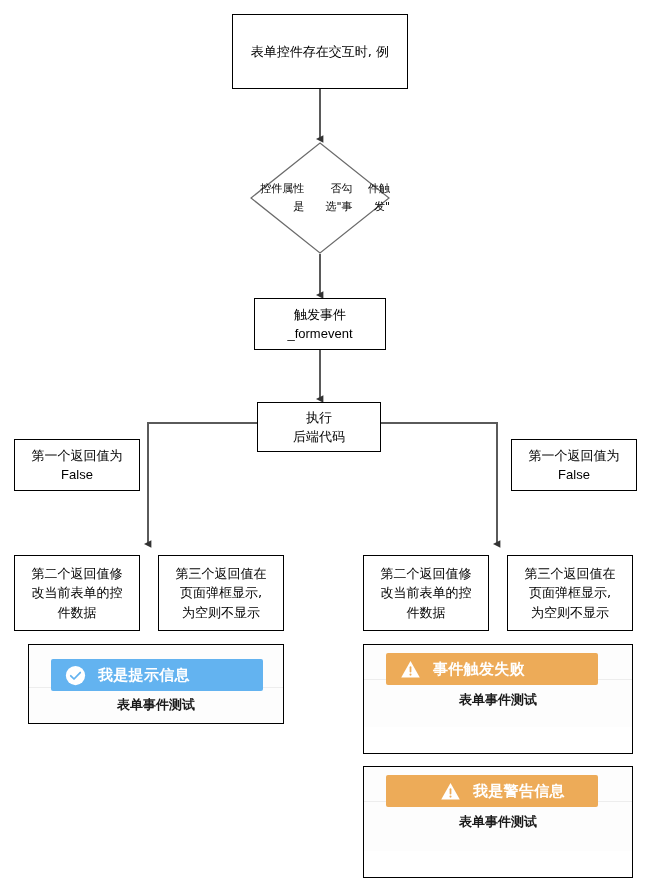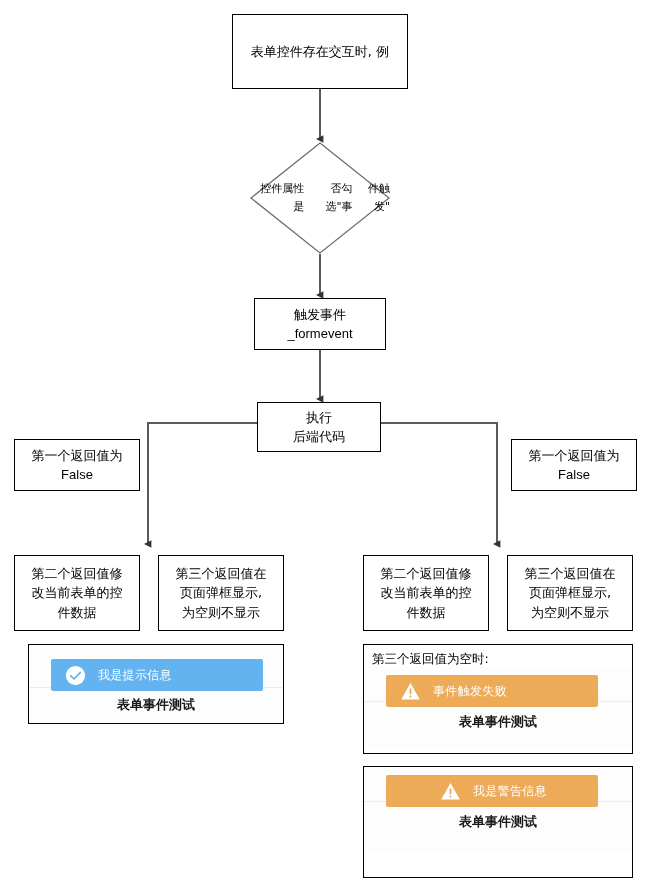--- a/index.html
+++ b/index.html
@@ -99,23 +99,23 @@
   .toast.warn { background: #edab58; }
   .toast-icon {
     flex: 0 0 auto;
     margin-left: 14px;
     margin-right: 12px;
     display: flex;
     align-items: center;
     justify-content: center;
   }
   .toast-msg {
-    font-size: 12px;
+    font-size: 15px;
     color: #ffffff;
-    font-weight: normal;
+    font-weight: bold;
     letter-spacing: 0.3px;
     white-space: nowrap;
   }
   .shot-title {
     position: absolute;
     width: 100%;
     text-align: center;
     font-size: 13px;
     font-weight: bold;
     color: #1a1a1a;
@@ -221,21 +221,20 @@
             <path d="M6.6,12.3 L10.3,16 L17.4,8.6" fill="none" stroke="#63b3f0" stroke-width="2" stroke-linecap="round" stroke-linejoin="round"></path>
           </svg>
         </span>
         <span class="toast-msg">我是提示信息</span>
       </div>
       <div class="shot-title" style="left:0; top:51px;">表单事件测试</div>
     </div>
   </div>
 
   <div class="shot-panel" style="left:363px; top:638px; width:270px; height:110px;">
-    <div class="shot-caption">第三个返回值为空时:</div>
     <div class="shot-inner" style="height:82px;">
       <div class="hairline" style="left:0; top:34px; width:270px;"></div>
       <div class="toast warn" style="left:22px; top:8px; width:212px; height:32px;">
         <span class="toast-icon">
           <svg width="21" height="21" viewBox="0 0 24 24">
             <path d="M12,2.4 L22.6,21.2 L1.4,21.2 Z" fill="#ffffff"></path>
             <rect x="11" y="8.4" width="2" height="7" rx="1" fill="#edab58"></rect>
             <circle cx="12" cy="17.8" r="1.2" fill="#edab58"></circle>
           </svg>
         </span>

